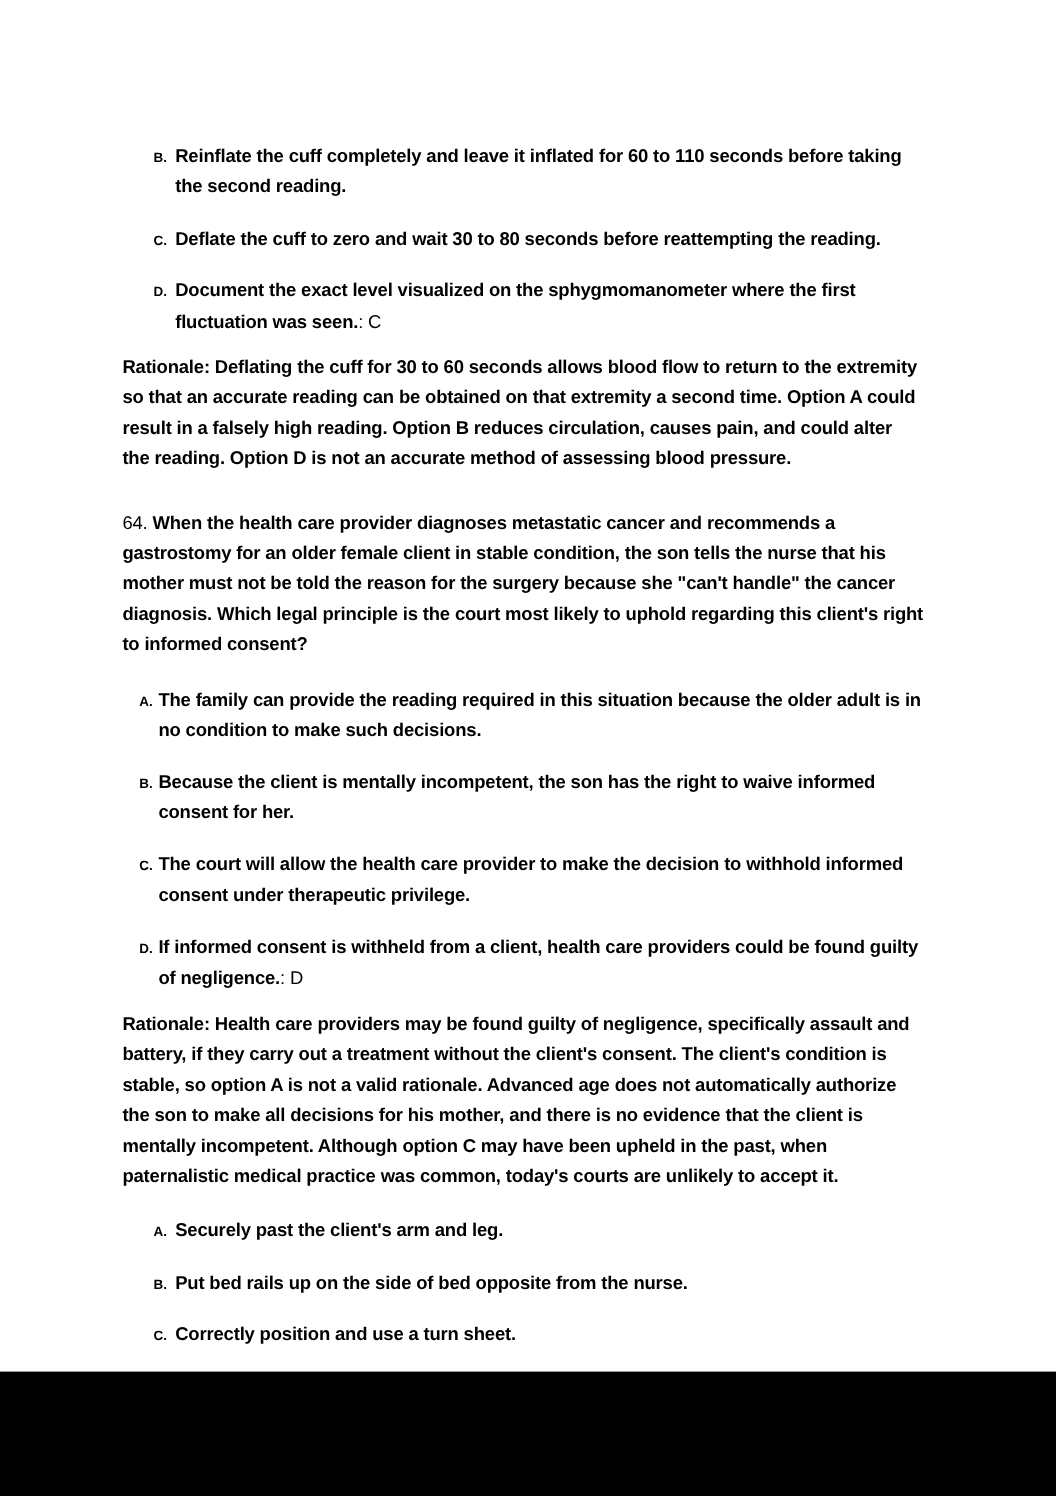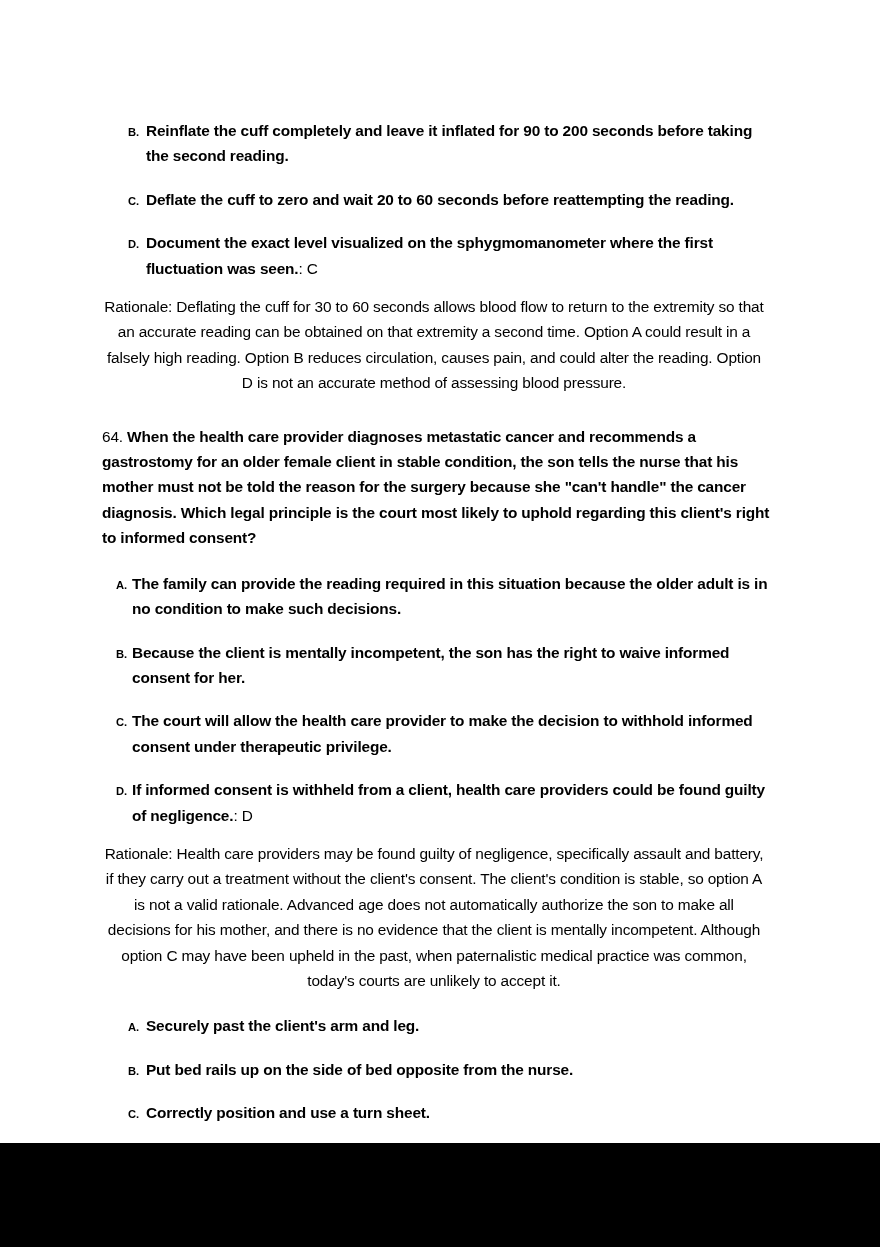--- a/index.html
+++ b/index.html
@@ -33,24 +33,23 @@
   .para {
     font-size: 15.4px;
     line-height: 25.4px;
     margin: 0;
     letter-spacing: -0.15px;
     transform-origin: left top;
   }
 
   
   .rationale {
-    font-weight: 400;
+    font-weight: 700;
     margin: 13px 0 0 0;
     max-width: 664px;
-    text-align: center;
   }
   .rationale:first-child { margin-top: 0; }
 
   
   .question {
     font-weight: 700;
     margin: 28px 0 0 0;
     max-width: 676px;
   }
   .question .qnum {
@@ -111,25 +110,25 @@
 </head>
 <body>
 
 <div id="page">
 
   <div id="content">
 
     <ul class="options">
       <li class="option opt-level-1">
         <span class="opt-letter">B.</span>
-        <span class="opt-text"><span>Reinflate the cuff completely and leave it inflated for 90 to 200 seconds before taking the second reading.</span><span class="answer-key"></span></span>
+        <span class="opt-text"><span>Reinflate the cuff completely and leave it inflated for 60 to 110 seconds before taking the second reading.</span><span class="answer-key"></span></span>
       </li>
       <li class="option opt-level-1">
         <span class="opt-letter">C.</span>
-        <span class="opt-text"><span>Deflate the cuff to zero and wait 20 to 60 seconds before reattempting the reading.</span><span class="answer-key"></span></span>
+        <span class="opt-text"><span>Deflate the cuff to zero and wait 30 to 80 seconds before reattempting the reading.</span><span class="answer-key"></span></span>
       </li>
       <li class="option opt-level-1">
         <span class="opt-letter">D.</span>
         <span class="opt-text"><span>Document the exact level visualized on the sphygmomanometer where the first fluctuation was seen.</span><span class="answer-key">: C</span></span>
       </li>
     </ul>
 
     <p class="para rationale">Rationale: Deflating the cuff for 30 to 60 seconds allows blood flow to return to the extremity so that an accurate reading can be obtained on that extremity a second time. Option A could result in a falsely high reading. Option B reduces circulation, causes pain, and could alter the reading. Option D is not an accurate method of assessing blood pressure.</p>
 
     <p class="para question"><span class="qnum">64.</span> <span>When the health care provider diagnoses metastatic cancer and recommends a gastrostomy for an older female client in stable condition, the son tells the nurse that his mother must not be told the reason for the surgery because she "can't handle" the cancer diagnosis. Which legal principle is the court most likely to uphold regarding this client's right to informed consent?</span></p>

